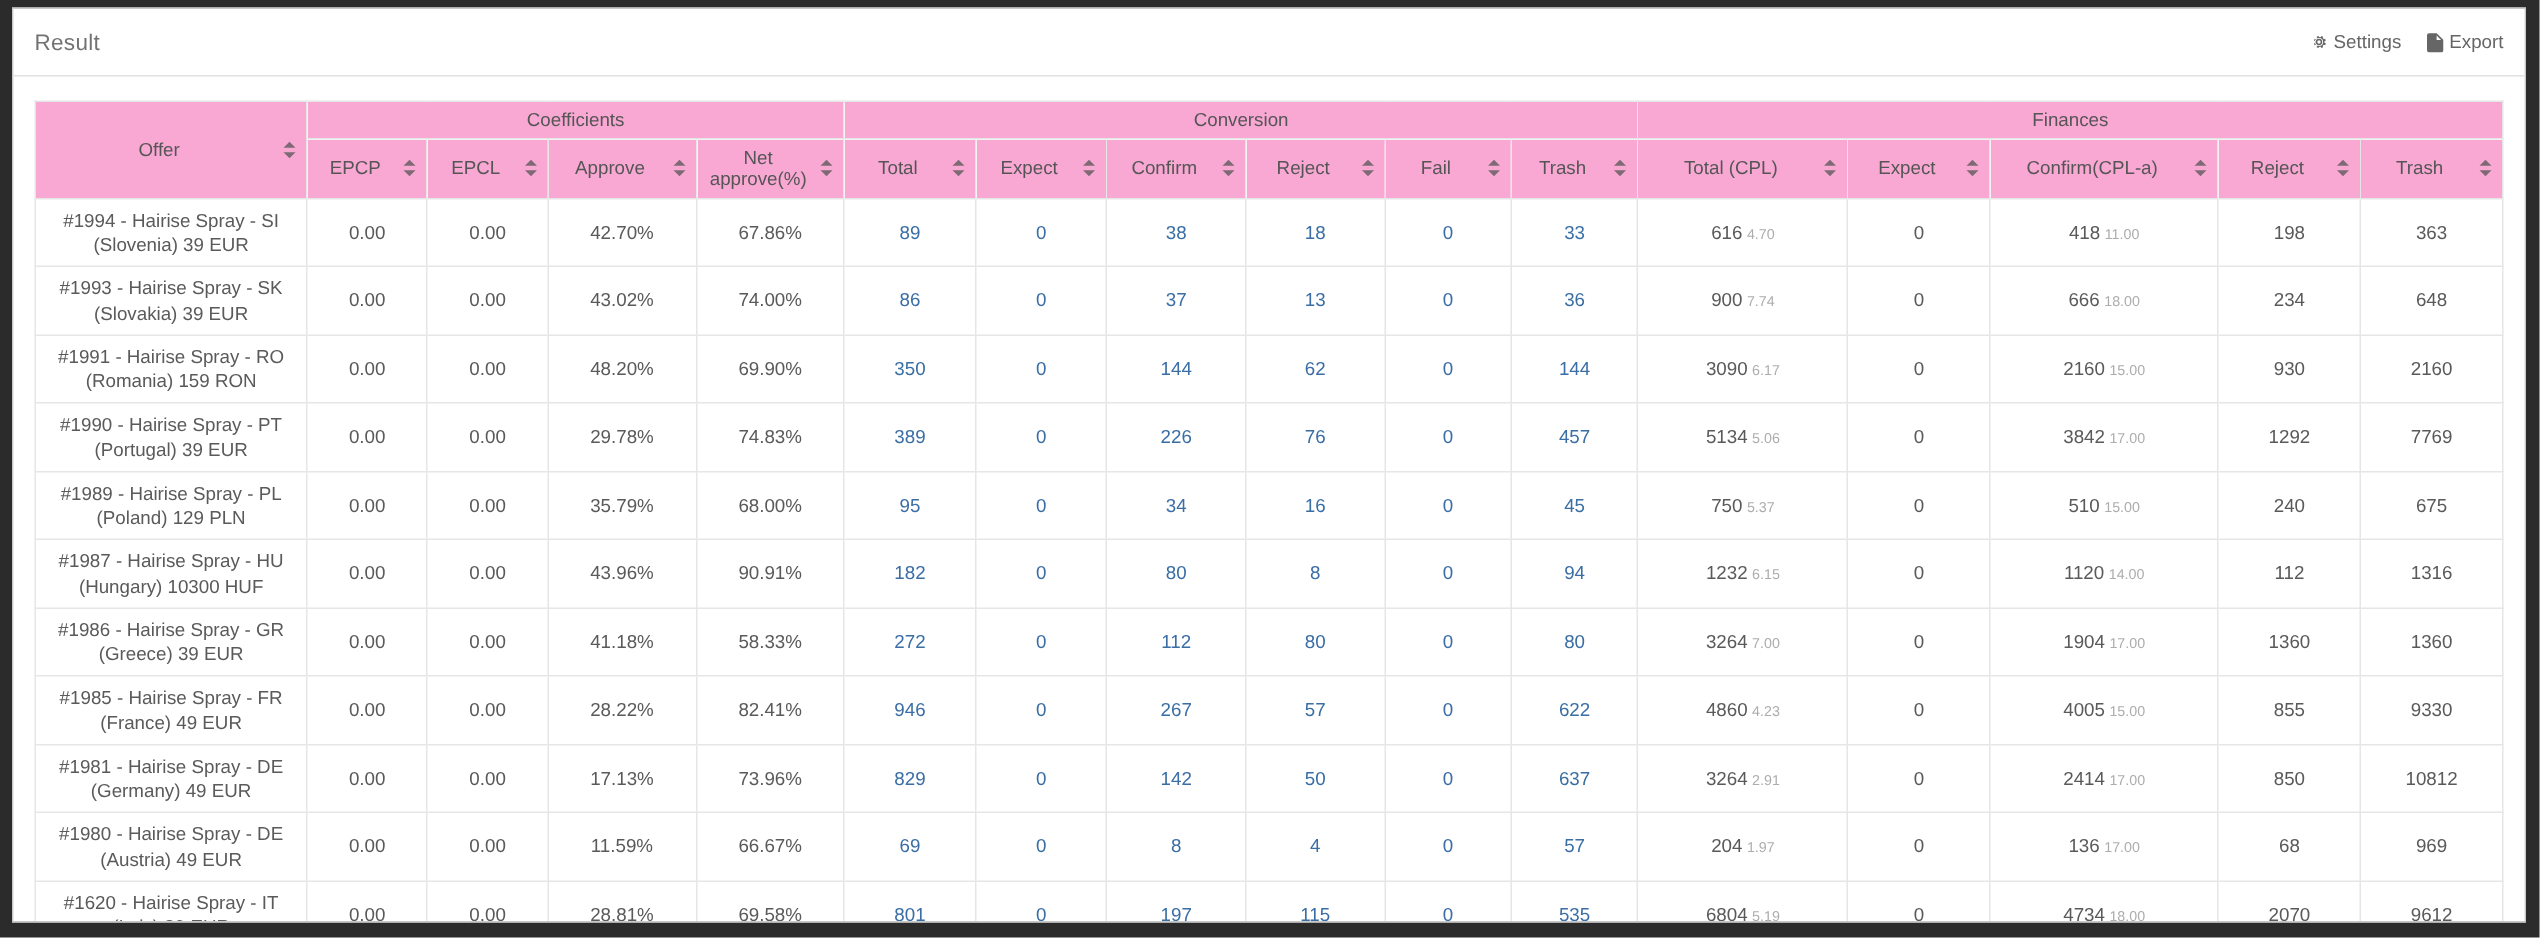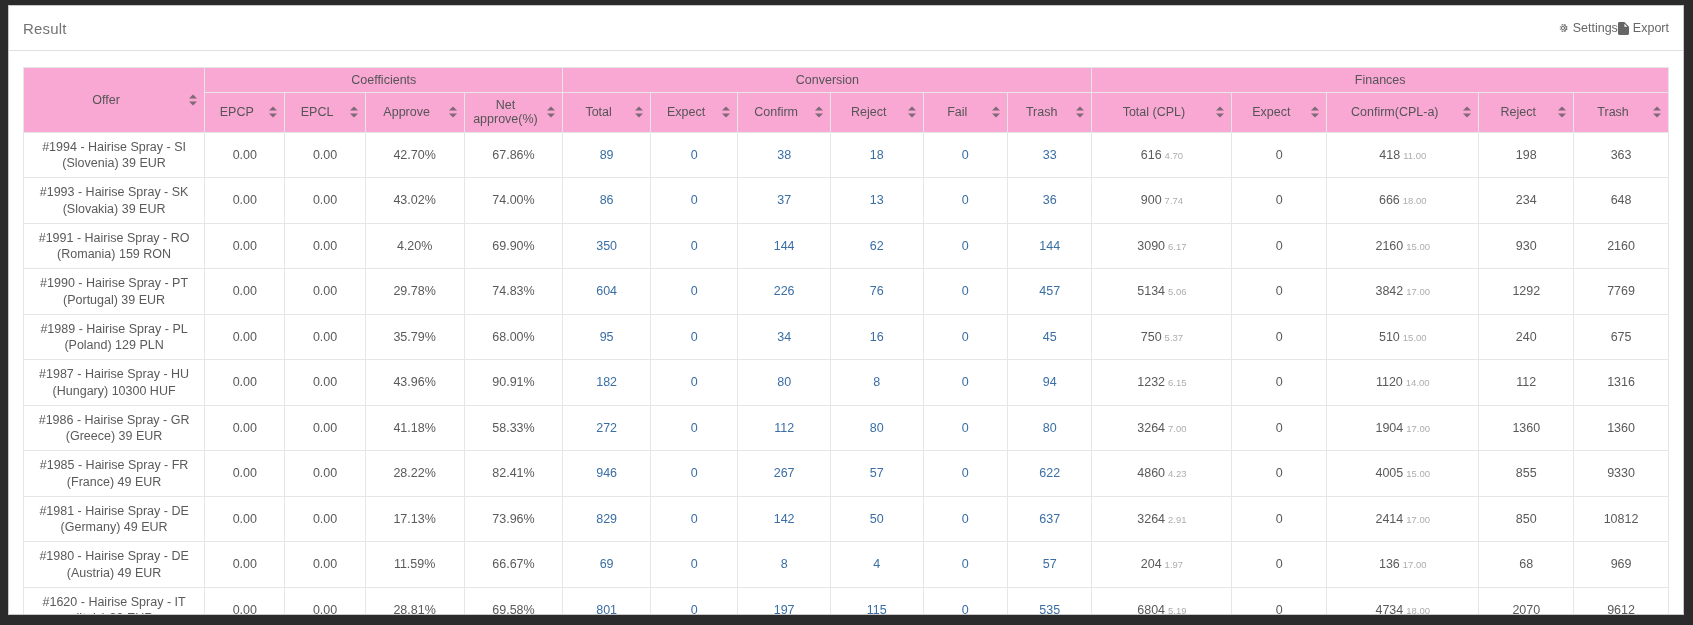--- a/index.html
+++ b/index.html
@@ -38,20 +38,21 @@
     position:absolute;
     left:14px; top:14px;
     font-size:15px;
     color:#737373;
     letter-spacing:.2px;
   }
   .panel-tools{
     position:absolute;
     right:14px; top:15px;
     display:flex;
+    gap:17px;
     align-items:center;
   }
   .tool{
     display:flex;
     align-items:center;
     gap:4px;
     color:#666;
     font-size:12.5px;
     cursor:pointer;
     text-decoration:none;
@@ -351,41 +352,41 @@
               <td>900<span class="sub">7.74</span></td>
               <td>0</td>
               <td>666<span class="sub">18.00</span></td>
               <td>234</td>
               <td>648</td>
             </tr>
             <tr>
               <td class="offer">#1991 - Hairise Spray - RO (Romania) 159 RON</td>
               <td>0.00</td>
               <td>0.00</td>
-              <td>4.20%</td>
+              <td>48.20%</td>
               <td>69.90%</td>
               <td class="link"><span class="lnk">350</span></td>
               <td class="link"><span class="lnk">0</span></td>
               <td class="link"><span class="lnk">144</span></td>
               <td class="link"><span class="lnk">62</span></td>
               <td class="link"><span class="lnk">0</span></td>
               <td class="link"><span class="lnk">144</span></td>
               <td>3090<span class="sub">6.17</span></td>
               <td>0</td>
               <td>2160<span class="sub">15.00</span></td>
               <td>930</td>
               <td>2160</td>
             </tr>
             <tr>
               <td class="offer">#1990 - Hairise Spray - PT (Portugal) 39 EUR</td>
               <td>0.00</td>
               <td>0.00</td>
               <td>29.78%</td>
               <td>74.83%</td>
-              <td class="link"><span class="lnk">604</span></td>
+              <td class="link"><span class="lnk">389</span></td>
               <td class="link"><span class="lnk">0</span></td>
               <td class="link"><span class="lnk">226</span></td>
               <td class="link"><span class="lnk">76</span></td>
               <td class="link"><span class="lnk">0</span></td>
               <td class="link"><span class="lnk">457</span></td>
               <td>5134<span class="sub">5.06</span></td>
               <td>0</td>
               <td>3842<span class="sub">17.00</span></td>
               <td>1292</td>
               <td>7769</td>

